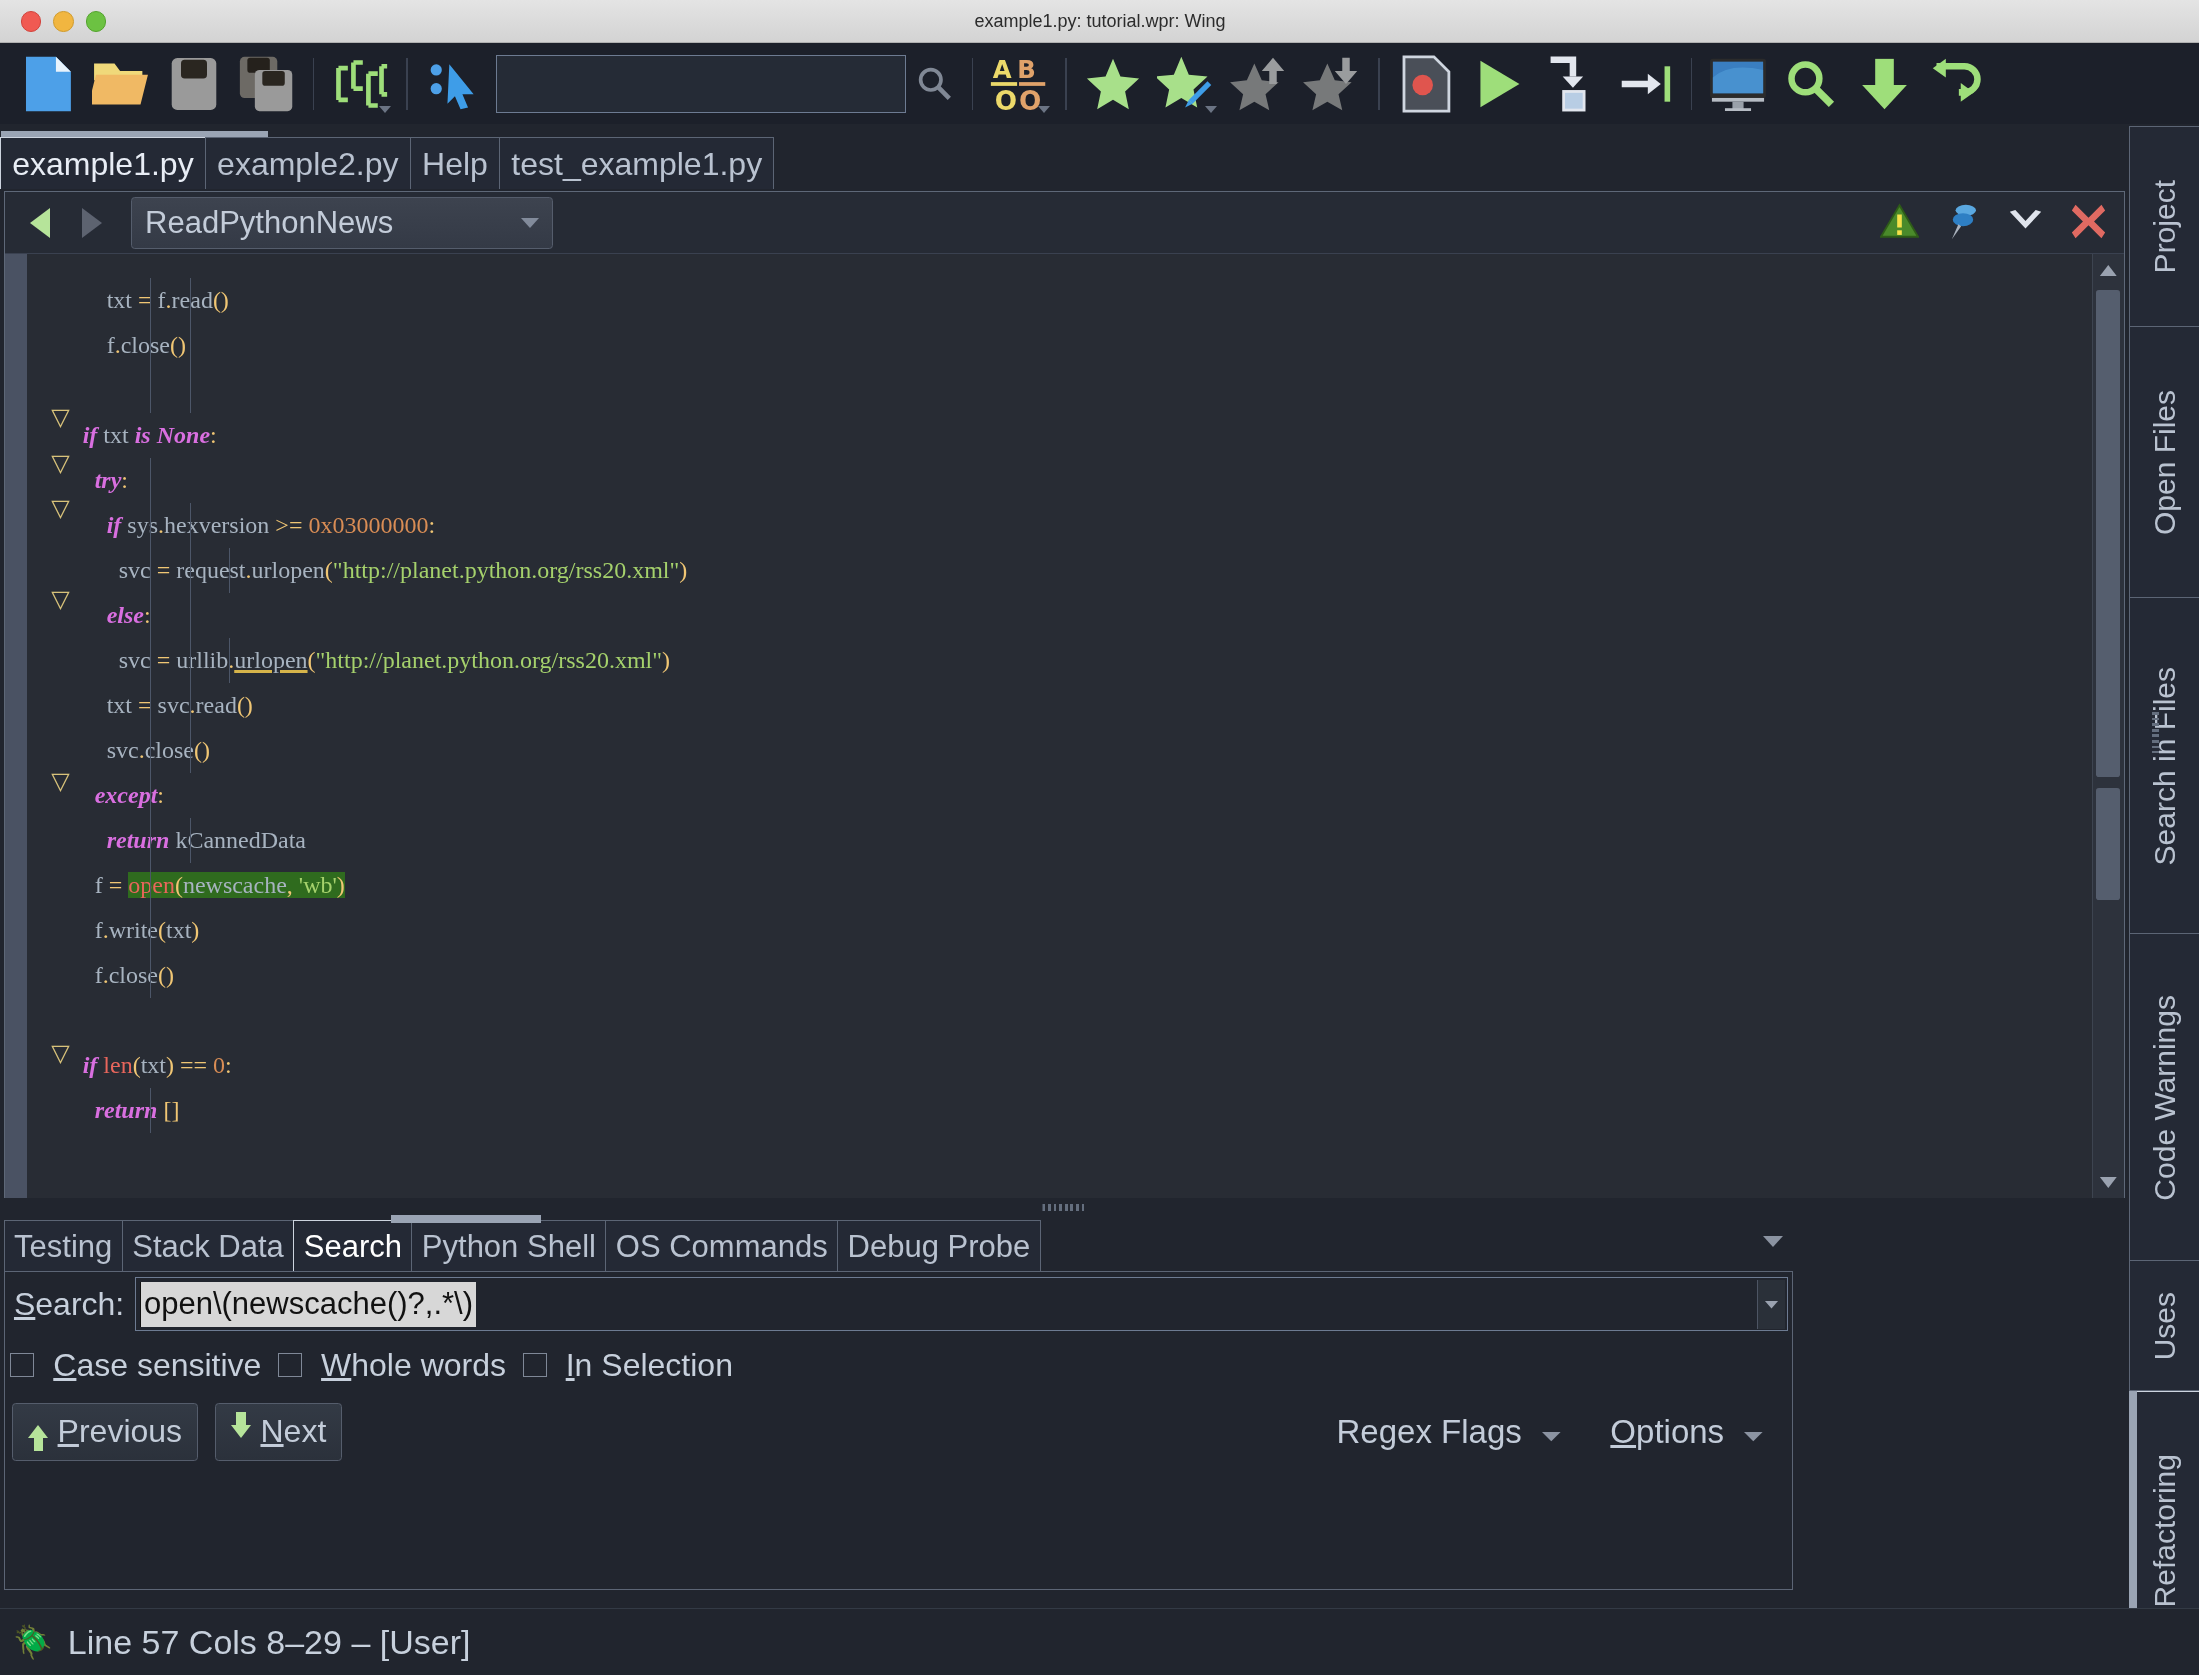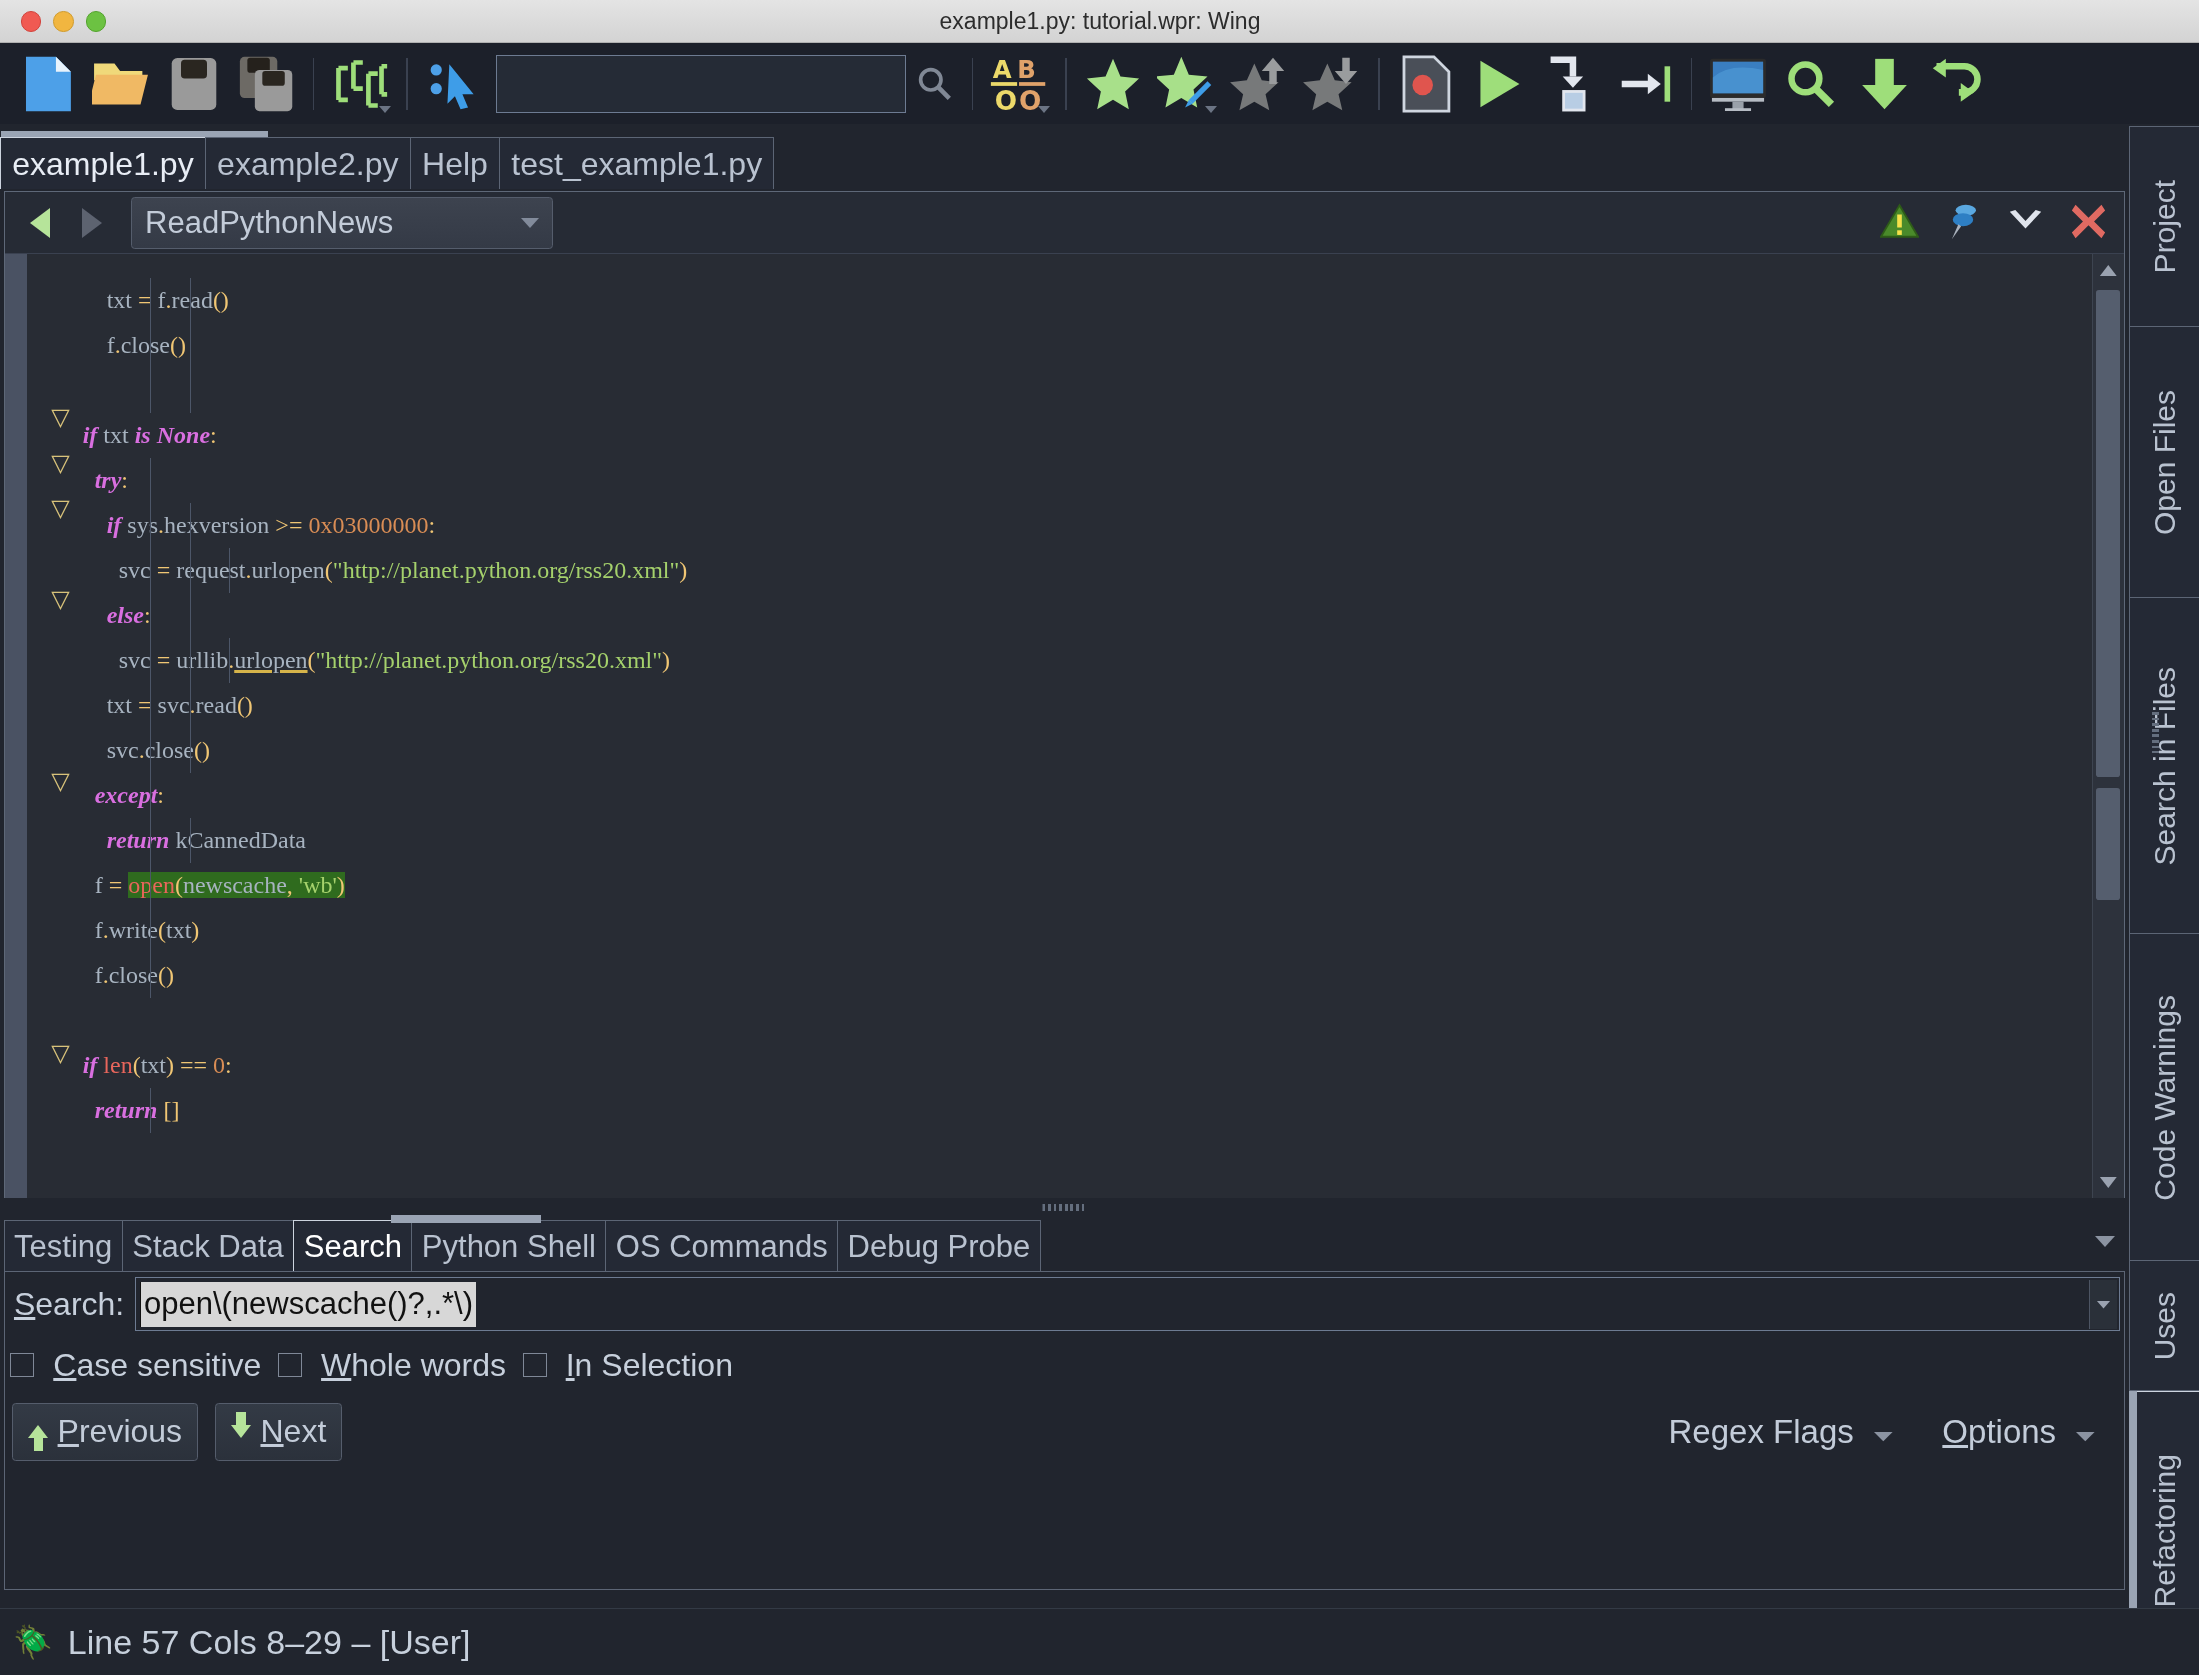--- a/index.html
+++ b/index.html
@@ -17,21 +17,21 @@
     background: linear-gradient(to bottom, #e4e4e4 0%, #d3d3d3 100%);
     border-bottom: 0.9px solid #b0b0b0;
     display: flex; align-items: center;
   }
   .traffic { position: absolute; left: 20.6px; top: 0; height: 43px; display: flex; align-items: center; gap: 12px; }
   .tl { width: 20.6px; height: 20.6px; border-radius: 50%; }
   .tl.red { background: #f05a52; border: 0.9px solid #d2433c; }
   .tl.yellow { background: #f1b640; border: 0.9px solid #d09b2c; }
   .tl.green { background: #6cc242; border: 0.9px solid #53a32d; }
   .titletext {
-    width: 100%; text-align: center; font-size: 23px; color: #2c2c2c;
+    width: 100%; text-align: center; font-size: 18px; color: #2c2c2c;
     font-family: "Liberation Sans", sans-serif;
   }
 
   
   .toolbar {
     position: absolute; left: 0; top: 43px; width: 2200px; height: 81px;
     background: #1c202a; display: flex; align-items: center; padding-left: 11.2px;
   }
   .tbtn { width: 73px; height: 73px; display: flex; align-items: center; justify-content: center; position: relative; }
   .tsep { width: 1.9px; height: 52px; background: #3a4150; margin: 0 9.4px; }
@@ -109,21 +109,21 @@
   .vscroll { position: absolute; right: 0; top: 0; width: 32px; height: 100%; background: #2d323c; border-left: 0.9px solid #3d4450; }
   .vscroll .arrow { width: 32px; height: 32px; display:flex; align-items:center; justify-content:center; }
   .vthumb { position: absolute; right: 3.7px; width: 24px; background: #555e6e; border-radius: 2.8px; }
 
   
   .splitter { position: absolute; left: 3.7px; top: 1200px; width: 2121px; height: 15px; background: #21252e; }
   .grip { position:absolute; left: 50%; transform: translateX(-50%); top: 3.7px; width: 43px; height: 7.5px;
     background: repeating-linear-gradient(to right, #646e7e 0 2.8px, transparent 2.8px 5.6px); }
 
   
-  .bottom-panel { position: absolute; left: 3.7px; top: 1215px; width: 2121px; height: 375px; }
+  .bottom-panel { position: absolute; left: 3.7px; top: 1215px; width: 1789px; height: 375px; }
   .btabs { display: flex; align-items: flex-end; height: 56px; position: relative; }
   .btab {
     height: 51px; padding: 0 9.4px; display: flex; align-items: center;
     border: 0.9px solid #5c6575; border-bottom: none; background: #242935;
     color: #b9c2d0; font-size: 31px; font-family: "Liberation Sans", sans-serif;
     margin-right: -0.9px; line-height: 1;
   }
   .btab.active { color: #ffffff; border-color: #cdd4df; border-width: 1.9px; text-align: right; }
   .btab-accent { position: absolute; left: 387px; top: 0px; width: 150px; height: 7.5px; background: #9aa4b4; }
   .bpanel-caret { position: absolute; right: 9.4px; top: 20.6px; width:0;height:0;

